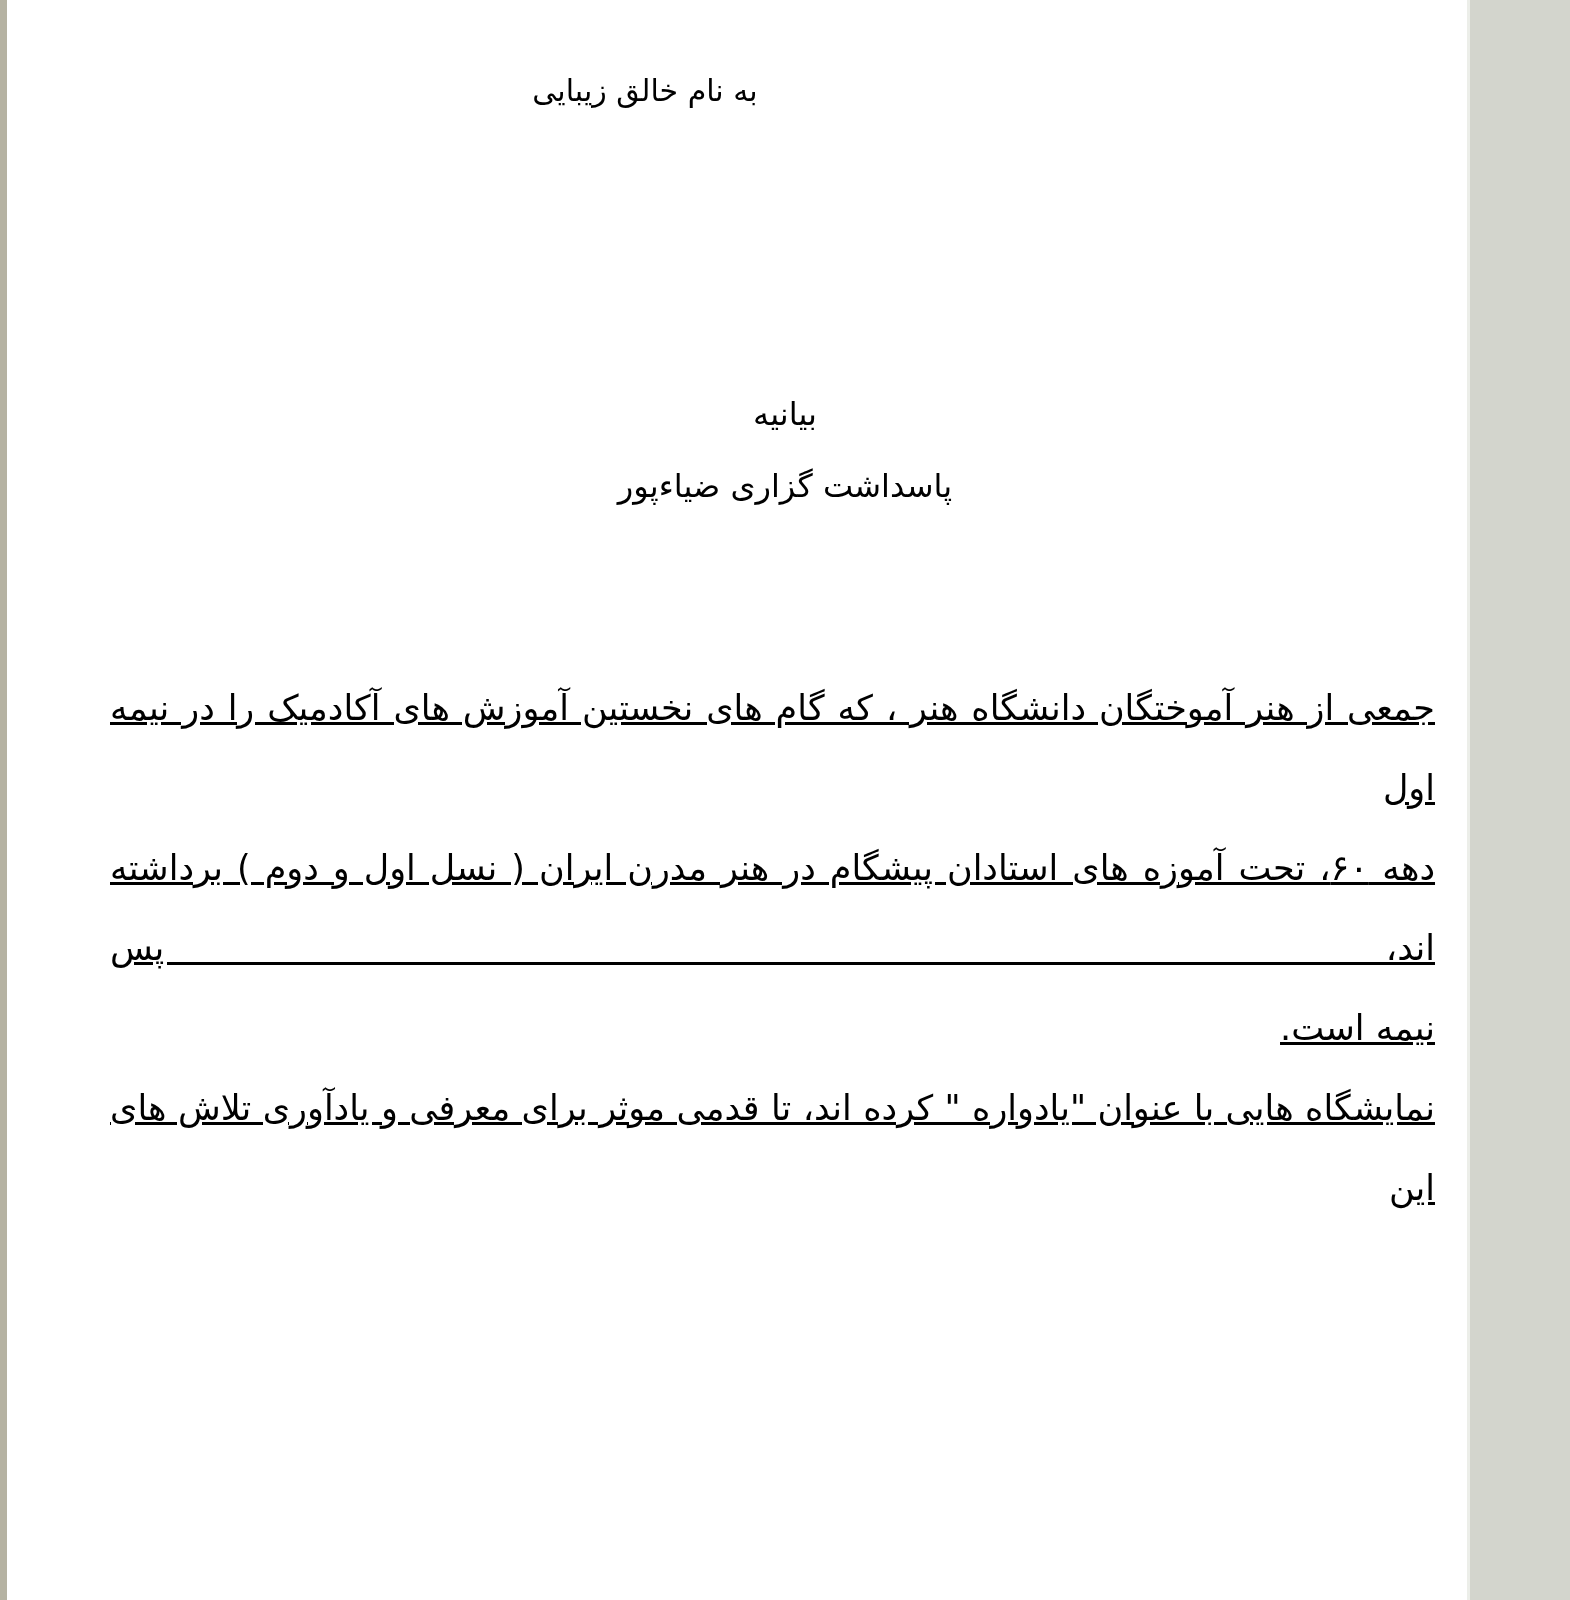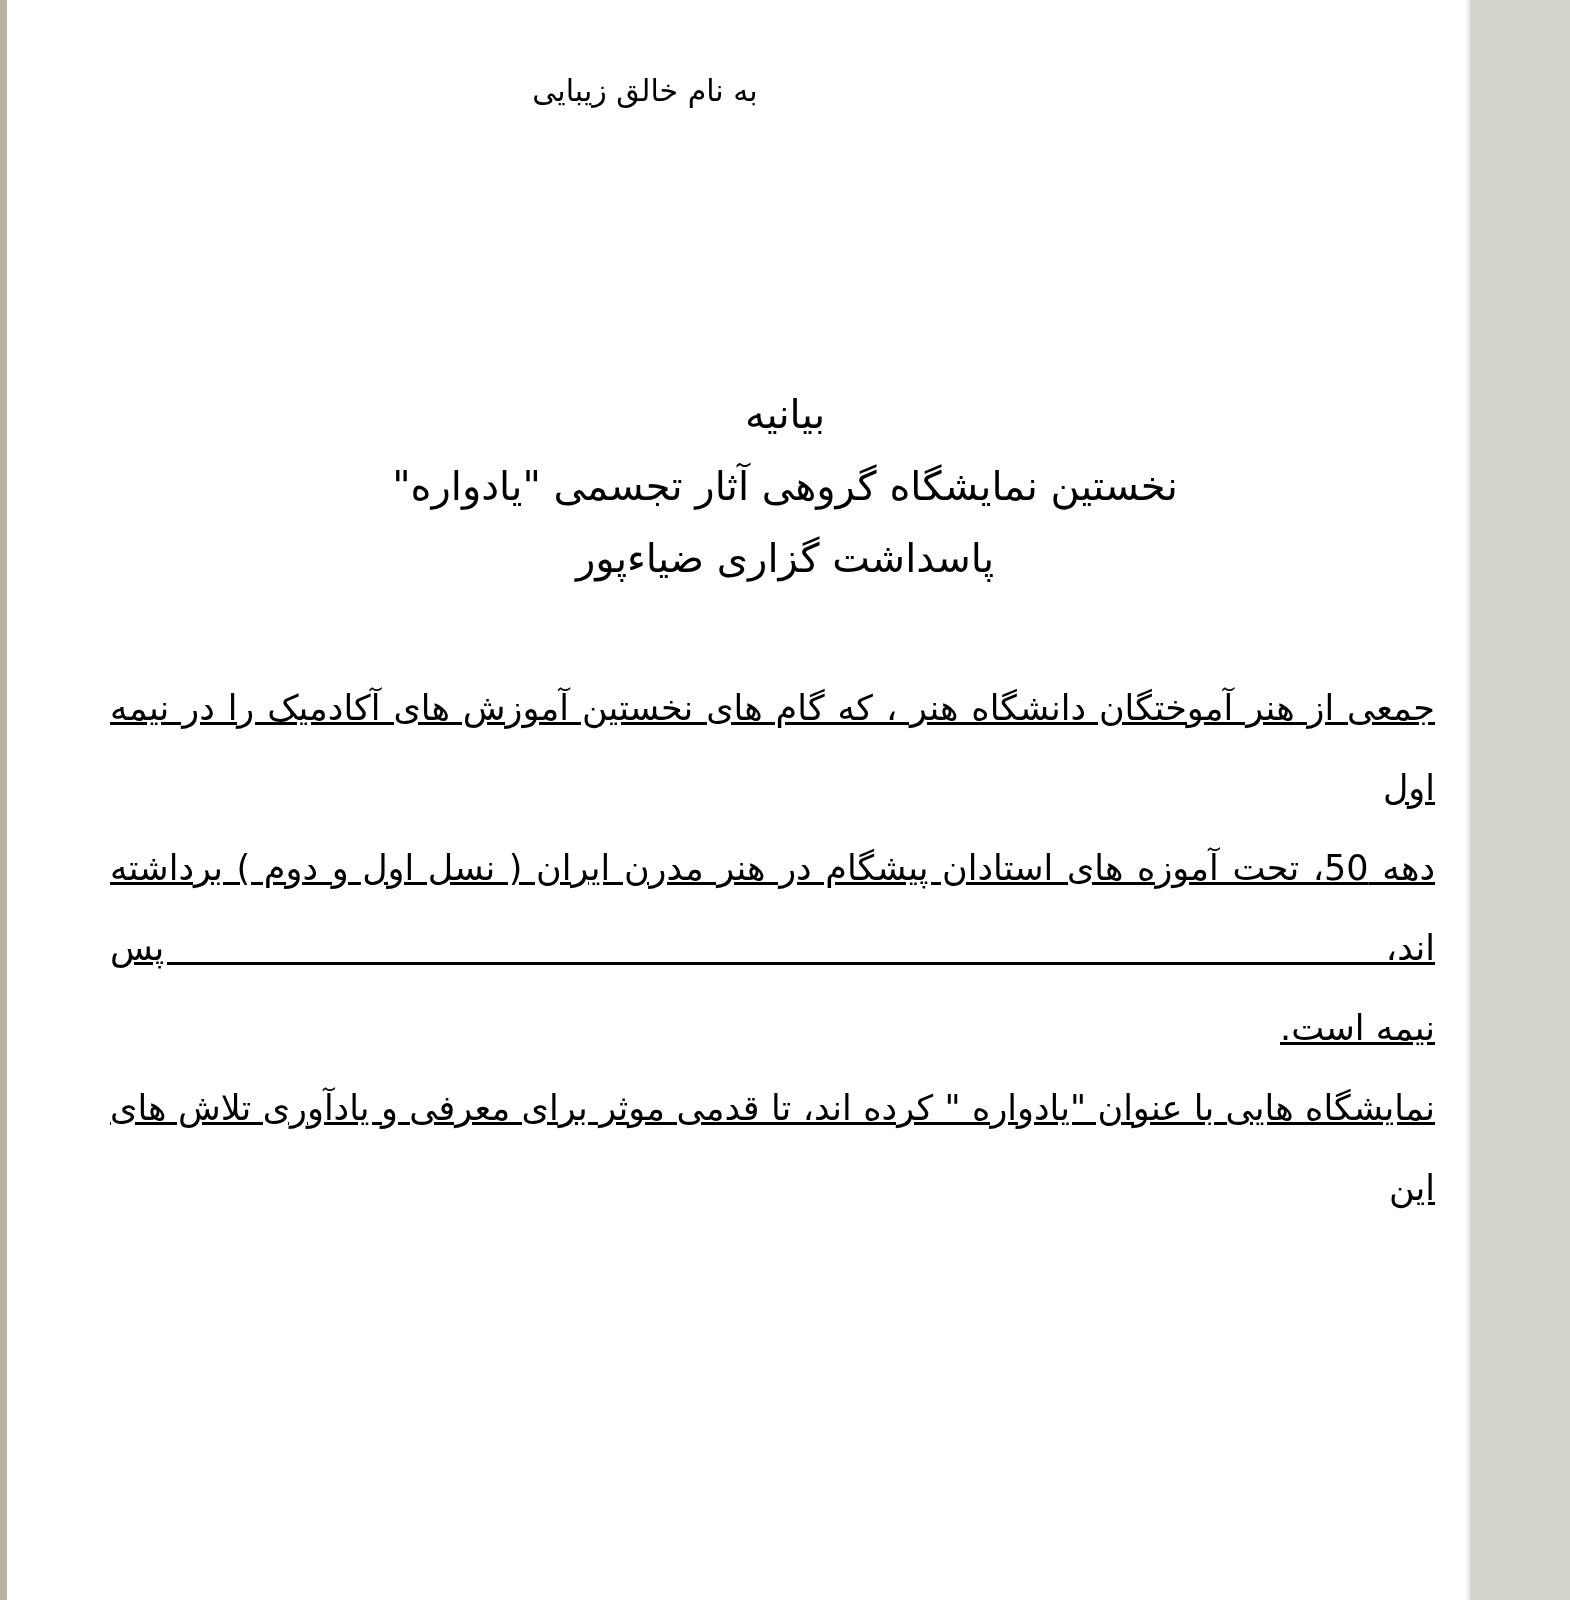--- a/index.html
+++ b/index.html
@@ -40,21 +40,21 @@
     font-size: 30px;
     line-height: 1.5;
   }
   .title-block {
     position: absolute;
     top: 378px;
     left: 0;
     width: 1570px;
     text-align: center;
     direction: rtl;
-    font-size: 40px;
+    font-size: 32px;
     line-height: 72px;
   }
   .body-text {
     position: absolute;
     top: 668px;
     left: 110px;
     width: 1325px;
     direction: rtl;
     font-size: 35px;
     line-height: 80px;
@@ -73,23 +73,22 @@
 <body>
 
 <div class="canvas">
   <div class="left-strip"></div>
   <div class="right-gutter"></div>
 
   <div class="bismillah">به نام خالق زیبایی</div>
 
   <div class="title-block">
     <div class="title-line">بیانیه</div>
-    <div class="title-line">نخستین نمایشگاه گروهی آثار تجسمی "یادواره"</div>
     <div class="title-line">پاسداشت گزاری ضیاءپور</div>
   </div>
 
   <div class="body-text" id="body-text">
       <div class="statement-line">جمعی از هنر آموختگان دانشگاه هنر ، که گام های نخستین آموزش های آکادمیک را در نیمه اول</div>
-      <div class="statement-line">دهه 50، تحت آموزه های استادان پیشگام در هنر مدرن ایران ( نسل اول و دوم ) برداشته اند، پس</div>
+      <div class="statement-line">دهه ۶۰، تحت آموزه های استادان پیشگام در هنر مدرن ایران ( نسل اول و دوم ) برداشته اند، پس</div>
       <div class="statement-line last">نیمه است.</div>
       <div class="statement-line">نمایشگاه هایی با عنوان "یادواره " کرده اند، تا قدمی موثر برای معرفی و یادآوری تلاش های این</div>
     </div>
 </div>
 
 </body></html>

